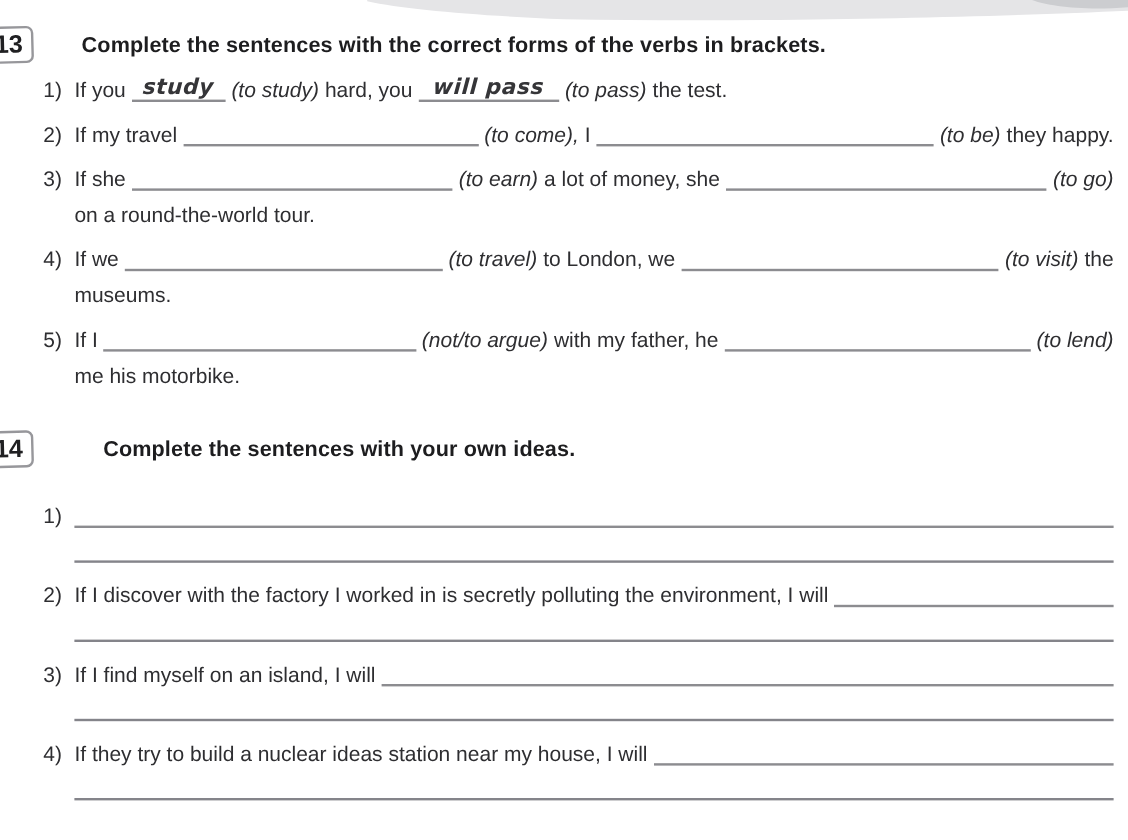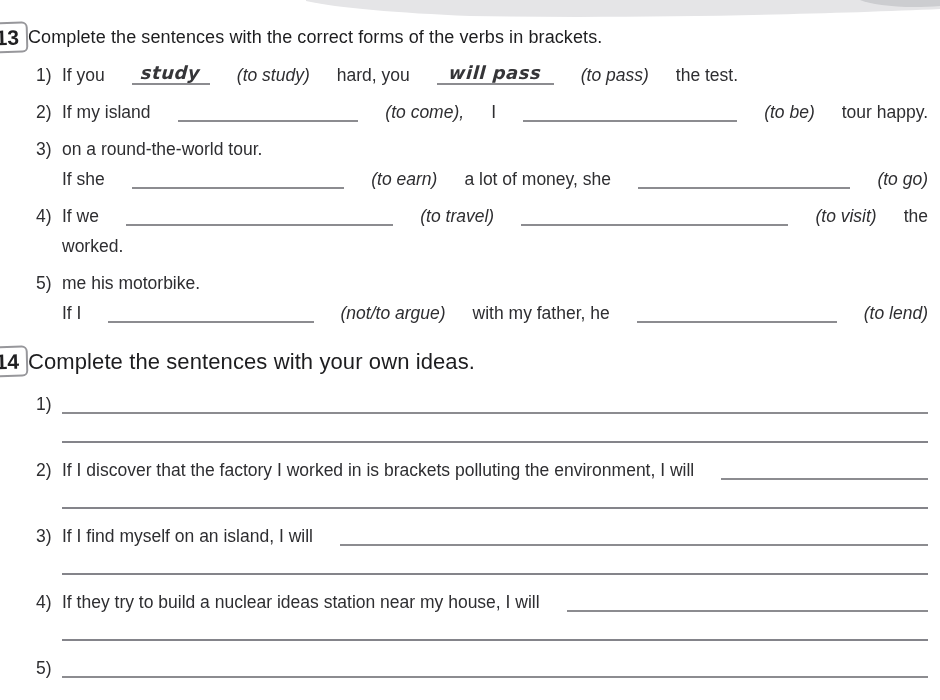--- a/index.html
+++ b/index.html
@@ -12,28 +12,28 @@
   .topgfx{position:absolute;top:0;left:0;pointer-events:none;}
 
   .ex{margin-bottom:18px;}
   .ex-header{display:flex;align-items:center;margin-bottom:4px;}
   .badge{
     box-sizing:border-box;flex:0 0 44px;width:44px;height:31px;margin-left:-52px;
     display:flex;align-items:center;justify-content:flex-end;padding-right:7px;
     border:2px solid #97979b;border-radius:6px;background:#fff;
     font-size:21px;font-weight:bold;color:#202022;transform:rotate(-1.5deg);
   }
-  .ex-title{font-weight:normal;font-size:18px;color:#1d1d1f;margin-left:8px;letter-spacing:.1px;}
+  .ex-title{font-weight:bold;font-size:18px;color:#1d1d1f;margin-left:8px;letter-spacing:.1px;padding-left:40px;}
 
   .item{display:flex;margin-top:7px;}
   .ex-14 .item{margin-top:12px;}
   .inum{flex:0 0 26px;line-height:30px;font-size:17.5px;}
   .icol{flex:1;min-width:0;}
 
-  .line{display:flex;line-height:30px;font-size:17.5px;gap:22px;}
+  .line{display:flex;line-height:30px;font-size:17.5px;}
   .line > * + *{margin-left:5px;}
   .txt{white-space:pre;}
   .verb{font-style:italic;white-space:pre;}
 
   .blank{
     flex-grow:1;flex-basis:60px;box-sizing:border-box;height:25px;
     display:flex;justify-content:center;align-items:flex-end;
     border-bottom:2px solid #8c8c90;margin-bottom:5px;min-width:30px;
   }
   .blank.fixed{flex-grow:0;flex-shrink:0;}
@@ -75,101 +75,102 @@
               </span>
               <span class="verb">(to pass)</span>
               <span class="txt">the test.</span>
             </div>
           </div>
         </div>
         <div class="item">
           <span class="inum">2)</span>
           <div class="icol">
             <div class="line">
-              <span class="txt">If my island</span>
+              <span class="txt">If my travel</span>
               <span class="blank" style="flex-basis: 190px;"></span>
               <span class="verb">(to come),</span>
               <span class="txt">I</span>
               <span class="blank" style="flex-basis: 225px;"></span>
               <span class="verb">(to be)</span>
-              <span class="txt">tour happy.</span>
+              <span class="txt">they happy.</span>
             </div>
           </div>
         </div>
         <div class="item">
           <span class="inum">3)</span>
           <div class="icol">
-            <div class="line">
-              <span class="txt">on a round-the-world tour.</span>
-            </div>
             <div class="line">
               <span class="txt">If she</span>
               <span class="blank" style="flex-basis: 185px;"></span>
               <span class="verb">(to earn)</span>
               <span class="txt">a lot of money, she</span>
               <span class="blank" style="flex-basis: 185px;"></span>
               <span class="verb">(to go)</span>
             </div>
+            <div class="line">
+              <span class="txt">on a round-the-world tour.</span>
+            </div>
           </div>
         </div>
         <div class="item">
           <span class="inum">4)</span>
           <div class="icol">
             <div class="line">
               <span class="txt">If we</span>
               <span class="blank" style="flex-basis: 180px;"></span>
               <span class="verb">(to travel)</span>
+              <span class="txt">to London, we</span>
               <span class="blank" style="flex-basis: 180px;"></span>
               <span class="verb">(to visit)</span>
               <span class="txt">the</span>
             </div>
             <div class="line">
-              <span class="txt">worked.</span>
+              <span class="txt">museums.</span>
             </div>
           </div>
         </div>
         <div class="item">
           <span class="inum">5)</span>
           <div class="icol">
-            <div class="line">
-              <span class="txt">me his motorbike.</span>
-            </div>
             <div class="line">
               <span class="txt">If I</span>
               <span class="blank" style="flex-basis: 190px;"></span>
               <span class="verb">(not/to argue)</span>
               <span class="txt">with my father, he</span>
               <span class="blank" style="flex-basis: 185px;"></span>
               <span class="verb">(to lend)</span>
             </div>
+            <div class="line">
+              <span class="txt">me his motorbike.</span>
+            </div>
           </div>
         </div>
       </div>
   </section>
 
   <section class="ex ex-14">
     <header class="ex-header">
       <span class="badge">14</span>
-      <h2 class="ex-title" style="margin:0;font-size:22px;">Complete the sentences with your own ideas.</h2>
+      <h2 class="ex-title" style="margin:18px;font-size:18px;">Complete the sentences with your own ideas.</h2>
     </header>
     <div class="items">
         <div class="item">
           <span class="inum">1)</span>
           <div class="icol">
             <div class="line">
               <span class="blank" style="flex-basis: 40px;"></span>
             </div>
             <div class="fill-line"></div>
           </div>
         </div>
         <div class="item">
           <span class="inum">2)</span>
           <div class="icol">
             <div class="line">
-              <span class="txt">If I discover that the factory I worked in is brackets polluting the environment, I will</span>
+              <span class="txt">If I discover with the factory I worked in is secretly polluting the environment, I will</span>
               <span class="blank" style="flex-basis: 40px;"></span>
             </div>
             <div class="fill-line"></div>
           </div>
         </div>
         <div class="item">
           <span class="inum">3)</span>
           <div class="icol">
             <div class="line">
               <span class="txt">If I find myself on an island, I will</span>

